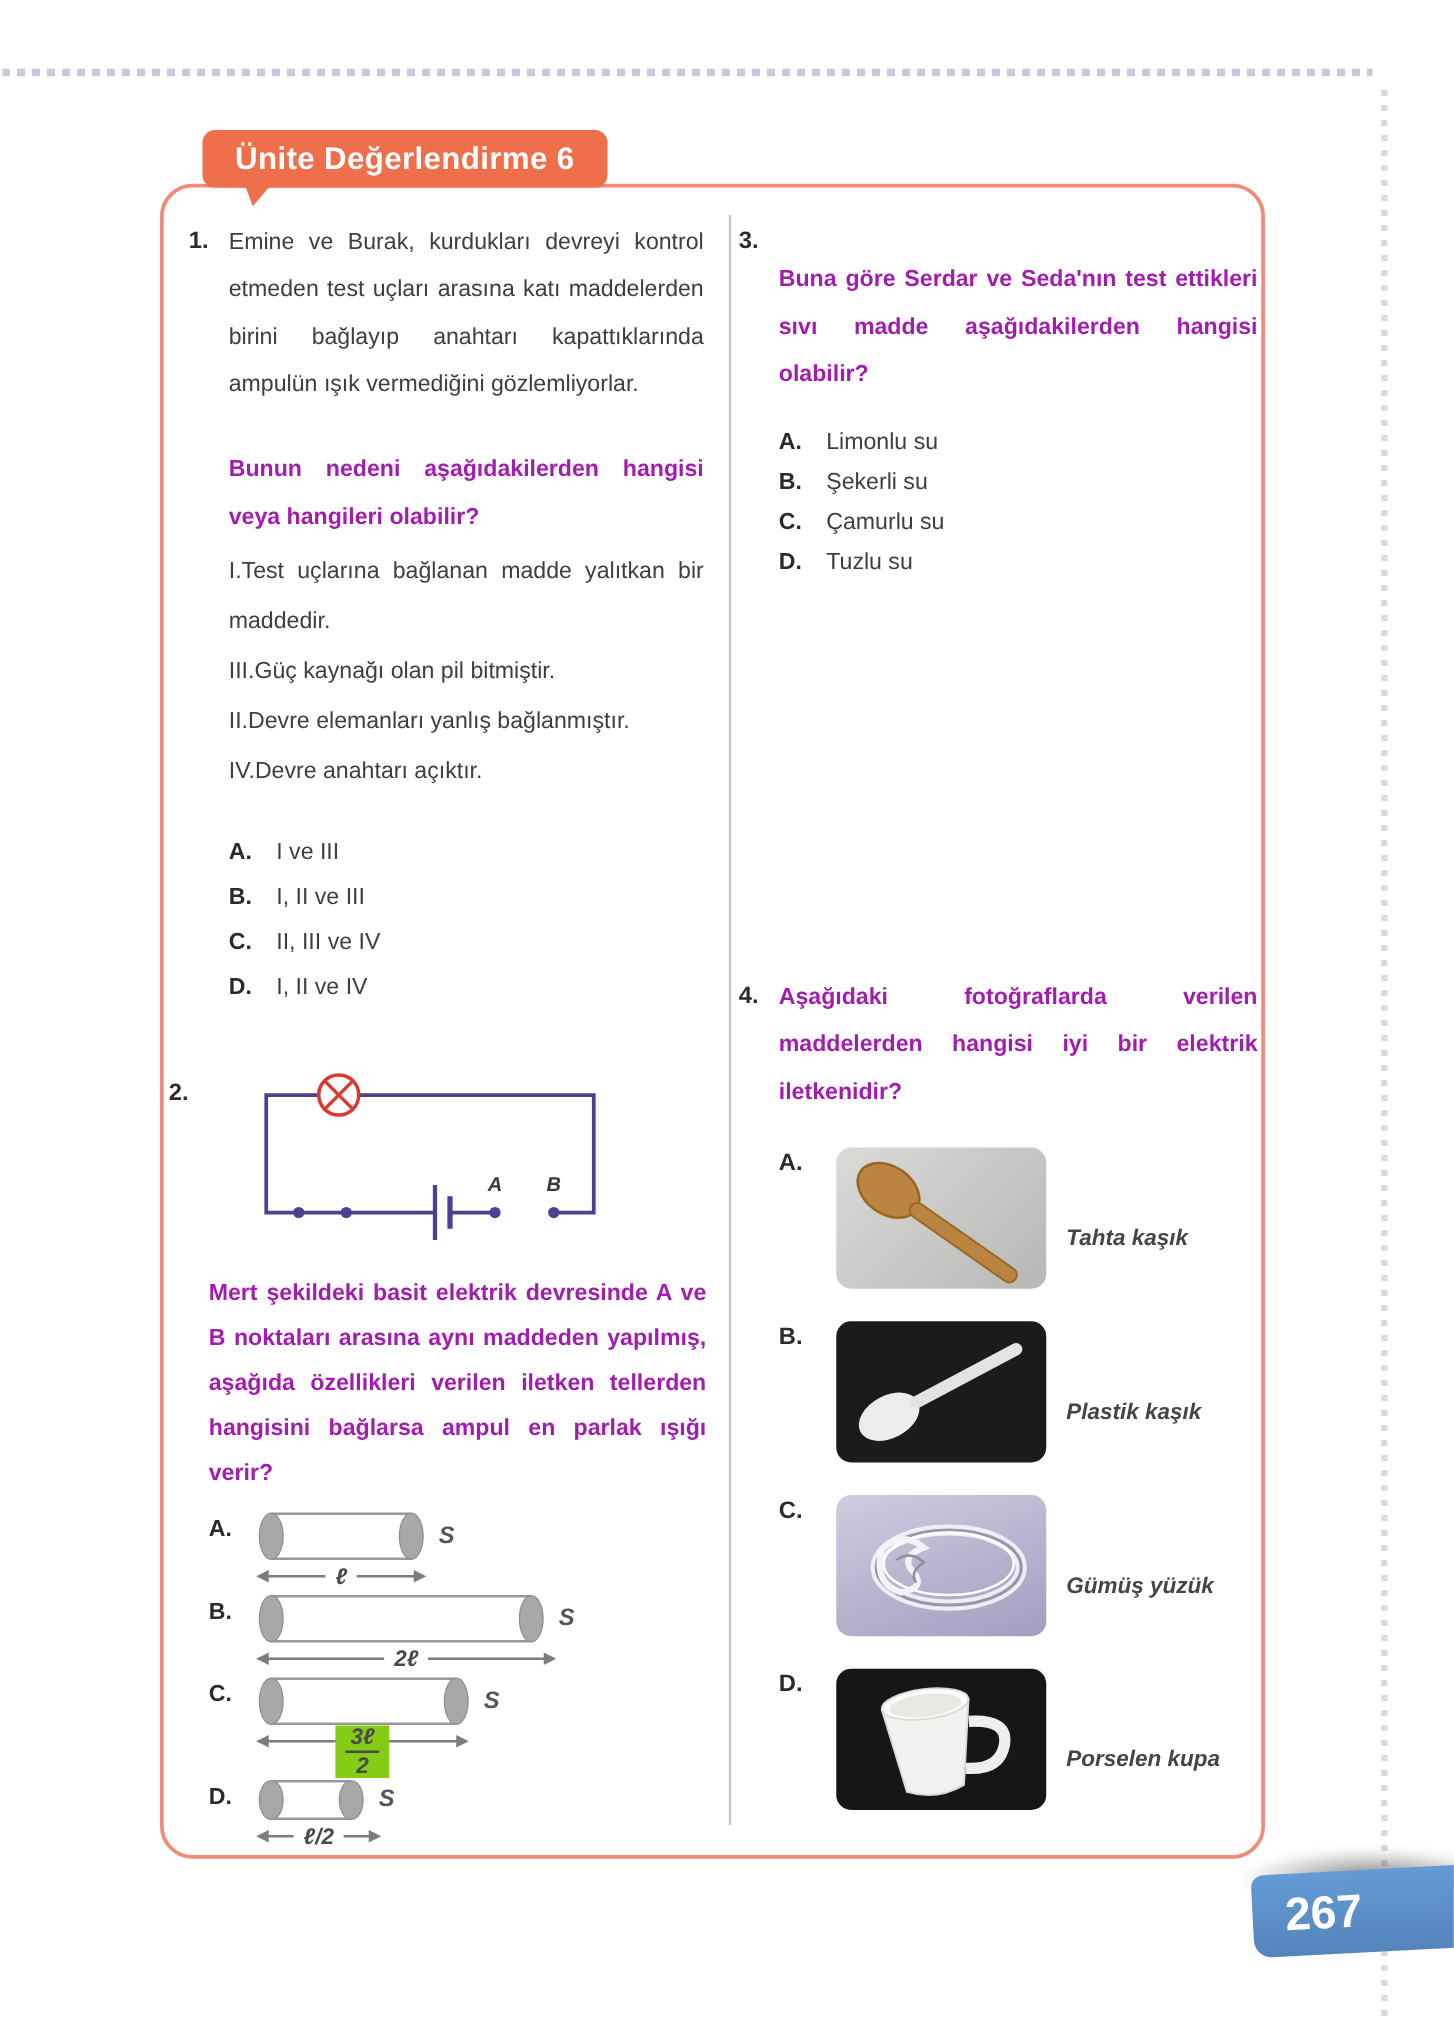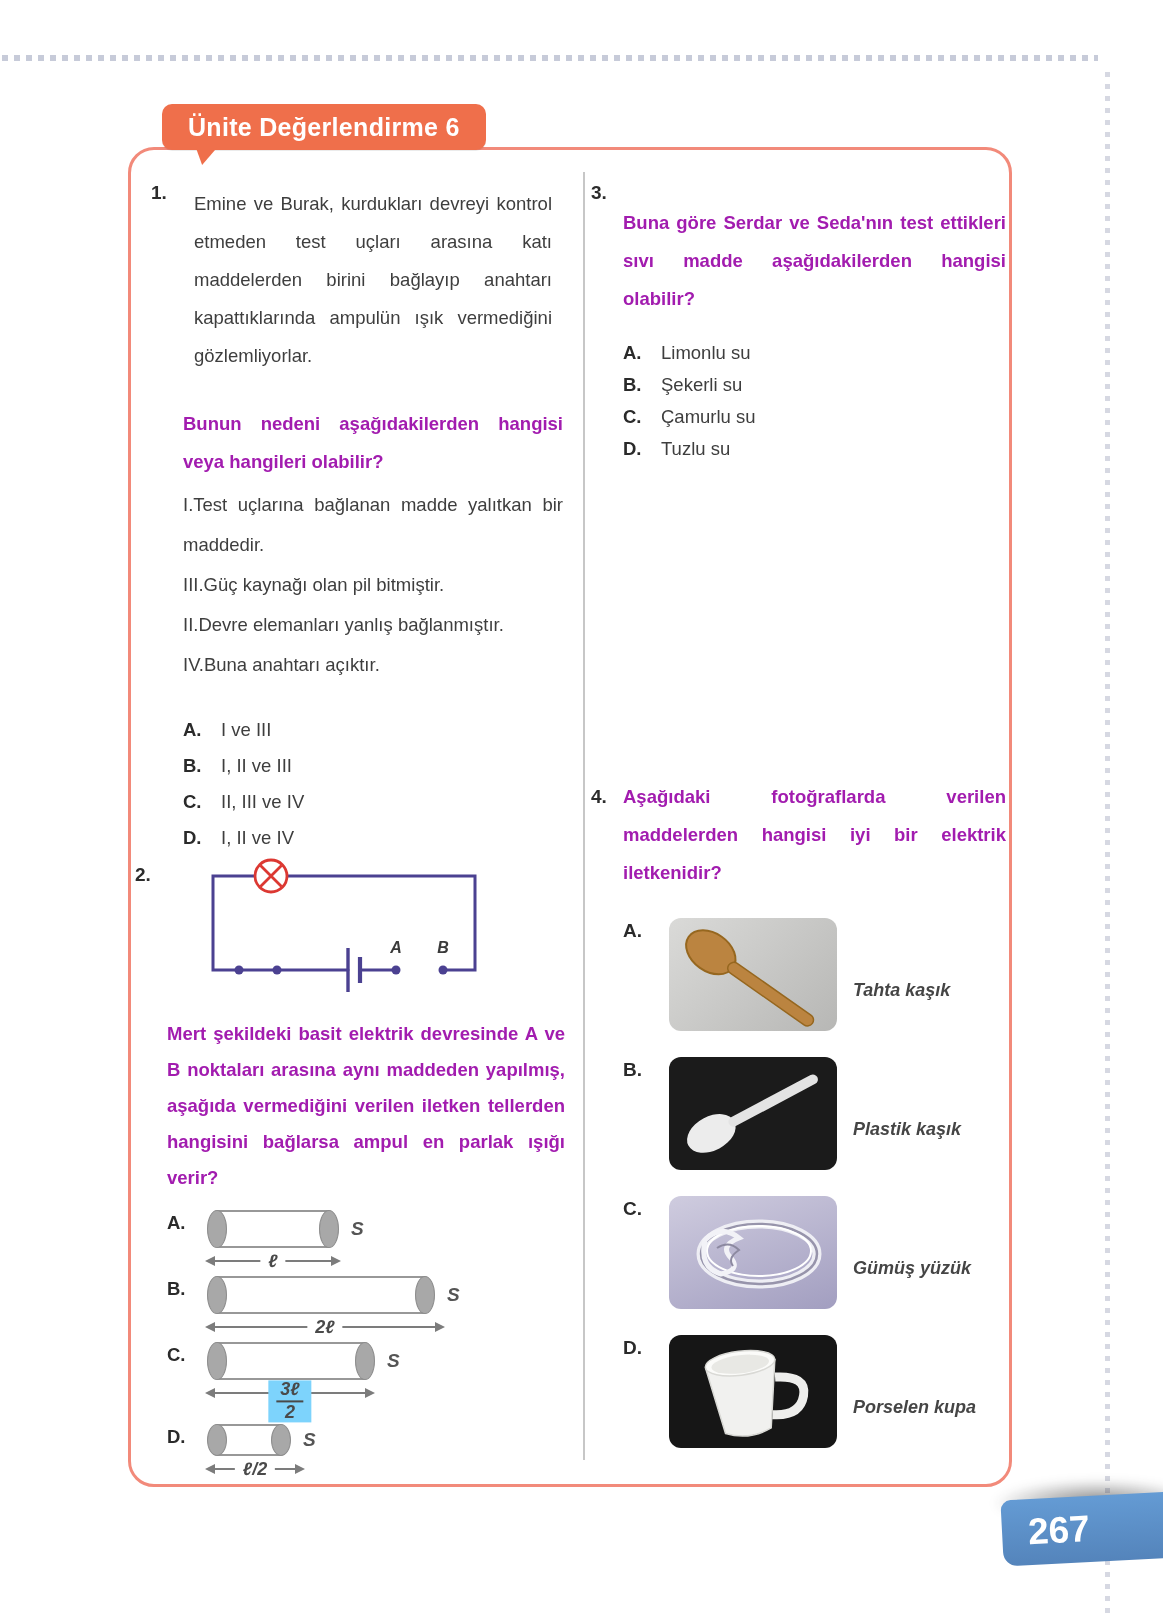--- a/index.html
+++ b/index.html
@@ -25,21 +25,21 @@
     box-shadow:0 1px 0 rgba(0,0,0,.08); }
   .badge::after { content:''; position:absolute; left:30px; top:100%; margin-top:-3px;
     border:11px solid transparent; border-top:18px solid #ef6f4b; transform:skewX(-14deg); }
 
   .divider { position:absolute; left:452px; top:22px; width:1.5px; height:1288px; background:#c7c7c7; }
 
   
   .q { position:absolute; display:flex; }
   .qnum { font-weight:bold; font-size:19px; color:#2c2c2c; width:32px; flex:none; line-height:38px; }
   .qbody { flex:1; min-width:0; }
-  p.intro { margin:11px; text-align:justify; font-size:18.5px; line-height:38px; }
+  p.intro { margin:0; text-align:justify; font-size:18.5px; line-height:38px; }
   p.boldq { margin:30px 0 0; font-weight:bold; text-align:justify; font-size:18.5px; line-height:38px; color:#a21caf; }
   p.stmt { margin:0; text-align:justify; font-size:18.5px; line-height:40px; }
   .opts { margin-top:34px; }
   .opt { display:flex; gap:12px; font-size:18.5px; line-height:22px; margin-bottom:14px; }
   .opt .letter { font-weight:bold; color:#2a2a2a; min-width:26px; }
   .q3 .opts { margin-top:24px; }
   .q3 .opt { margin-bottom:10px; }
 
   .q1 { left:20px; top:24px; width:412px; }
   .q3 { left:460px; top:24px; width:415px; }
@@ -65,21 +65,21 @@
   .cyl::before { left:-10px; } .cyl::after { right:-10px; }
   .wopt.d .cyl { height:32px; }
   .slabel { margin-left:12px; font-weight:bold; font-style:italic; font-size:19px; color:#555; }
   .arrow { position:relative; height:2px; background:#7c7c7c; margin-top:12px; }
   .arrow::before,.arrow::after { content:''; position:absolute; top:-4.5px; border:5.5px solid transparent; }
   .arrow::before { left:-2px;  border-right:10px solid #7c7c7c; border-left:0; }
   .arrow::after  { right:-2px; border-left:10px solid #7c7c7c; border-right:0; }
   .len { position:absolute; left:50%; top:1px; transform:translate(-50%,-50%);
     background:#fff; padding:0 8px; font-style:italic; font-weight:bold; font-size:18px; color:#4a4a4a; line-height:20px; }
   .fracwrap { position:absolute; left:50%; top:1px; transform:translate(-50%,-30%);
-    background:#7dd3fc; padding:0 8px; display:inline-flex; flex-direction:column; align-items:center;
+    background:#84cc16; padding:0 8px; display:inline-flex; flex-direction:column; align-items:center;
     font-style:italic; font-weight:bold; font-size:18px; color:#4a4a4a; line-height:19px; }
   .fnum { border-bottom:2px solid #4a4a4a; padding:0 4px 1px; }
   .fden { padding-top:1px; }
 
   
   .q4 p.boldq { margin-top:0; }
   .prow { display:flex; align-items:flex-start; margin-top:26px; }
   .prow .letter { width:46px; flex:none; font-weight:bold; font-size:19px; color:#2a2a2a; padding-top:2px; }
   .photo { width:168px; height:113px; border-radius:12px; overflow:hidden; flex:none; }
   .photo svg { display:block; }
@@ -115,21 +115,21 @@
     <div class="divider"></div>
 
     <section class="q q1">
       <span class="qnum">1.</span>
       <div class="qbody">
         <p class="intro">Emine ve Burak, kurdukları devreyi kontrol etmeden test uçları arasına katı maddelerden birini bağlayıp anahtarı kapattıklarında ampulün ışık vermediğini gözlemliyorlar.</p>
         <p class="boldq">Bunun nedeni aşağıdakilerden hangisi veya hangileri olabilir?</p>
         <p class="stmt" style="margin-top:4px">I.Test uçlarına bağlanan madde yalıtkan bir maddedir.</p>
         <p class="stmt">III.Güç kaynağı olan pil bitmiştir.</p>
         <p class="stmt">II.Devre elemanları yanlış bağlanmıştır.</p>
-        <p class="stmt">IV.Buna anahtarı açıktır.</p>
+        <p class="stmt">IV.Devre anahtarı açıktır.</p>
         <div class="opts">
           <div class="opt">
               <span class="letter">A.</span>
               <span>I ve III</span>
             </div>
           <div class="opt">
               <span class="letter">B.</span>
               <span>I, II ve III</span>
             </div>
           <div class="opt">
@@ -184,21 +184,21 @@
           <path d="M155,92 V136" stroke="#4b4191" stroke-width="3.4"></path>
           <path d="M167,101 V127" stroke="#4b4191" stroke-width="4.2"></path>
           <circle cx="46" cy="114" r="4.5" fill="#4b4191"></circle>
           <circle cx="84" cy="114" r="4.5" fill="#4b4191"></circle>
           <circle cx="203" cy="114" r="4.5" fill="#4b4191"></circle>
           <circle cx="250" cy="114" r="4.5" fill="#4b4191"></circle>
           <text x="203" y="97" class="ptlabel">A</text>
           <text x="250" y="97" class="ptlabel">B</text>
         </svg>
 
-        <p class="boldq">Mert şekildeki basit elektrik devresinde A ve B noktaları arasına aynı maddeden yapılmış, aşağıda vermediğini verilen iletken tellerden hangisini bağlarsa ampul en parlak ışığı verir?</p>
+        <p class="boldq">Mert şekildeki basit elektrik devresinde A ve B noktaları arasına aynı maddeden yapılmış, aşağıda özellikleri verilen iletken tellerden hangisini bağlarsa ampul en parlak ışığı verir?</p>
 
         <div class="wires">
           <div class="wopt">
             <span class="letter">A.</span>
             <div>
               <div class="cylrow">
                   <div class="cyl" style="width:112px"></div>
                   <span class="slabel">S</span>
                 </div>
               <div class="arrow" style="width:132px">

